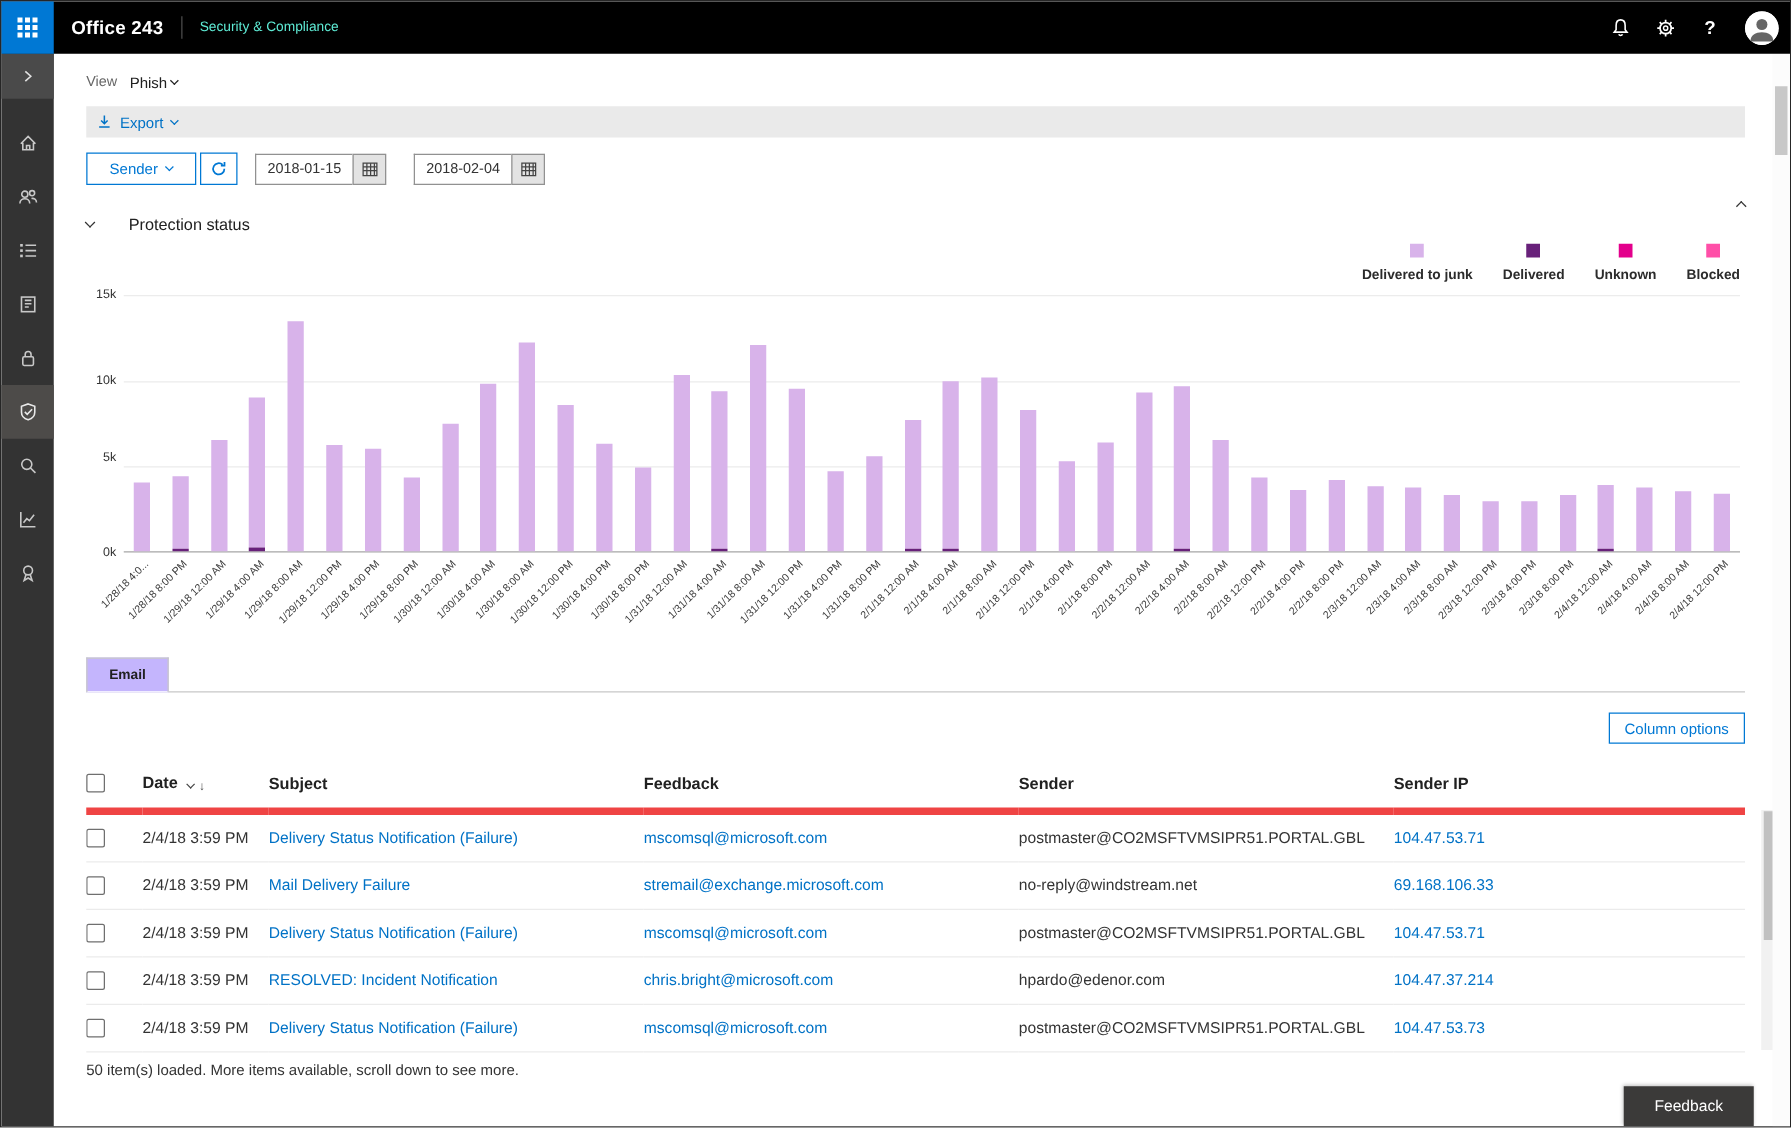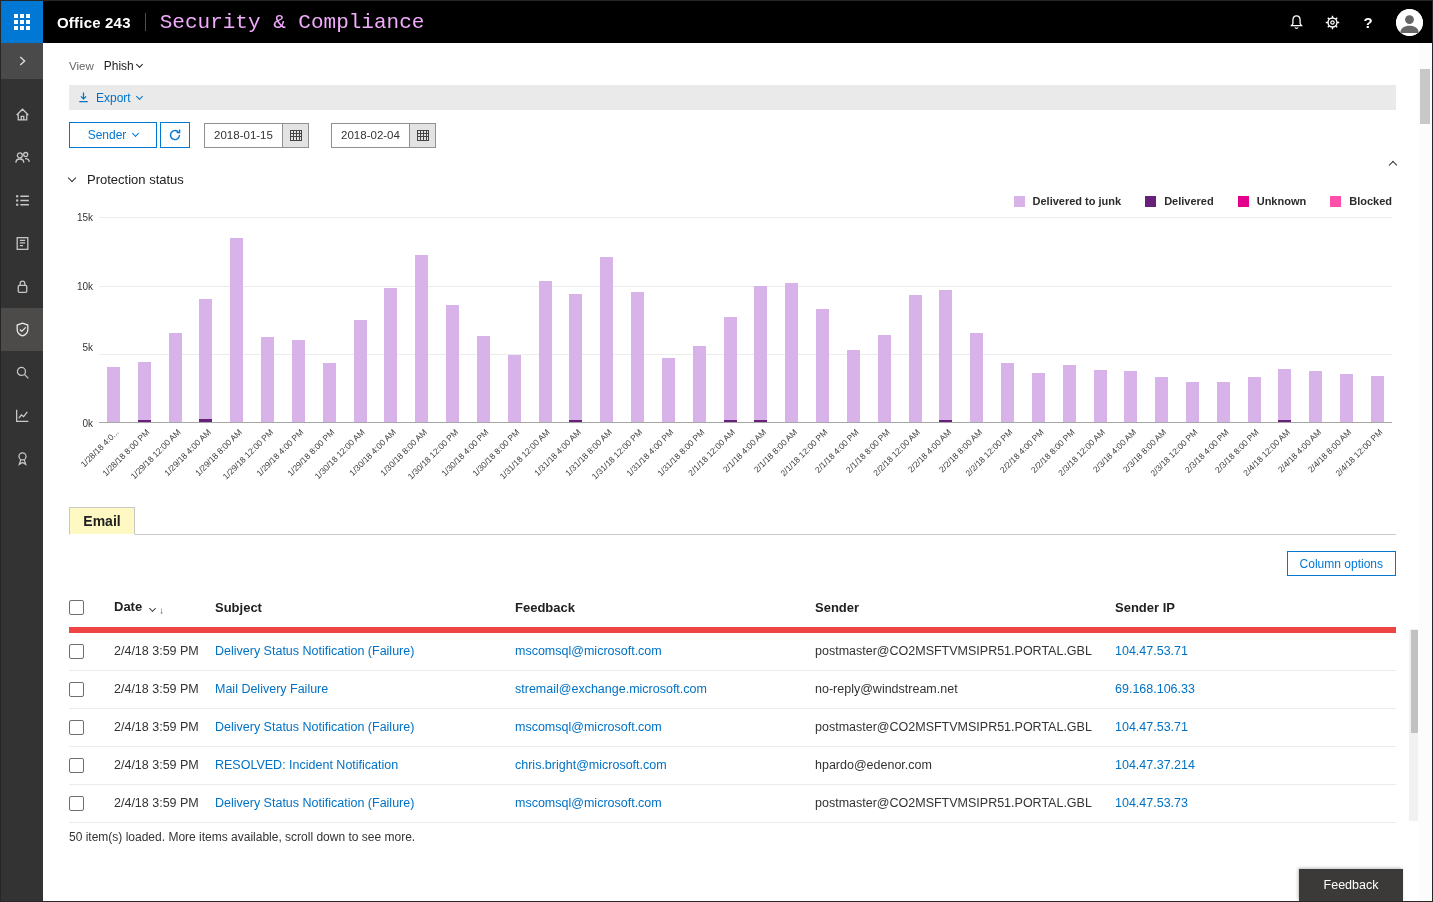--- a/index.html
+++ b/index.html
@@ -7,21 +7,21 @@
   body { font-family:"Liberation Sans","DejaVu Sans",sans-serif; }
   .page { position:relative; width:1433px; height:902px; background:#fff; border:1px solid #262626; overflow:hidden; }
 
   
   .topbar { position:absolute; top:0; left:0; right:0; height:42px; background:#000; display:flex; align-items:center; z-index:30; }
   .waffle { width:42px; height:42px; background:#0078d4; border:none; display:flex; align-items:center; justify-content:center; cursor:pointer; flex:0 0 auto; }
   .waffle-grid { width:16px; height:16px; display:grid; grid-template-columns:repeat(3,4px); grid-template-rows:repeat(3,4px); gap:2px; }
   .waffle-grid i { background:#fff; display:block; }
   .brand { color:#fff; font-size:15px; font-weight:700; margin-left:14px; letter-spacing:.2px; white-space:nowrap; }
   .tb-divider { width:1px; height:18px; background:#4d4d4d; margin:0 14px; }
-  .app-title { color:#f0abfc; font-size:21px; white-space:nowrap;font-family:Liberation Mono, monospace; }
+  .app-title { color:#5eead4; font-size:11px; white-space:nowrap; }
   .tb-right { margin-left:auto; display:flex; align-items:center; height:100%; }
   .tb-icon-btn { width:36px; height:42px; background:none; border:none; display:flex; align-items:center; justify-content:center; cursor:pointer; color:#fff; }
   .help-btn span { font-size:15px; font-weight:700; color:#fff; }
   .avatar-btn { width:46px; }
   .avatar { width:27px; height:27px; border-radius:50%; overflow:hidden; background:#fff; display:block; }
 
   
   .sidebar { position:absolute; top:42px; left:0; bottom:0; width:42px; background:#333333; z-index:20; display:flex; flex-direction:column; }
   .side-item { width:42px; height:43px; background:none; border:none; display:flex; align-items:center; justify-content:center; cursor:pointer; }
   .side-item.collapse { height:36px; background:#4a4a4a; margin-bottom:14px; }
@@ -45,42 +45,42 @@
   .sender-btn { width:88px; height:26px; background:#fff; border:1px solid #0078d4; color:#0078d4; font-size:12px; display:flex; align-items:center; justify-content:center; gap:7px; cursor:pointer; }
   .filter-input { width:806px; height:26px; margin-left:4px; border:1px solid #919191; font-size:12px; padding:0 8px; color:#333; }
   .filter-input::placeholder { color:#767676; }
   .refresh-btn { width:30px; height:26px; margin-left:3px; background:#fff; border:1px solid #0078d4; display:flex; align-items:center; justify-content:center; cursor:pointer; }
   .date-field { display:flex; margin-left:14px; height:25px; }
   .date-field + .date-field { margin-left:22px; }
   .date-input { width:78px; height:25px; border:1px solid #919191; border-right:none; font-size:11.5px; text-align:center; color:#333; background:#fff; }
   .cal-btn { width:27px; height:25px; background:#e3e3e3; border:1px solid #919191; display:flex; align-items:center; justify-content:center; cursor:pointer; }
 
   
-  .section-row { margin-top:24px; position:relative; display:flex; align-items:center; gap:12px; color:#212121; }
+  .section-row { margin-top:24px; position:relative; display:flex; align-items:center; gap:28px; color:#212121; }
   .section-row .chev { width:6px; height:6px; color:#333; }
   .section-title { font-size:13px; color:#212121; }
   .collapse-btn { position:absolute; right:0; top:-16px; background:none; border:none; color:#555; cursor:pointer; }
 
   
   .chart { margin-top:8px; }
   .legend { display:flex; justify-content:flex-end; gap:24px; margin-right:4px; margin-bottom:10px; }
-  .legend-item { display:flex; align-items:center; gap:8px; font-size:11px; font-weight:700; color:#2b2b2b; }
+  .legend-item { display:flex; align-items:center; gap:8px; font-size:11px; font-weight:700; color:#2b2b2b;flex-direction:column; }
   .legend-item .swatch { width:11px; height:11px; display:inline-block; }
   .plot { position:relative; height:206px; margin-left:30px; margin-right:4px; border-bottom:1px solid #a6a6a6; }
   .gridline { position:absolute; left:0; right:0; height:1px; background:#ececec; }
   .ylab { position:absolute; left:-33px; width:27px; text-align:right; font-size:10px; color:#333; transform:translateY(-50%); }
   .bars { position:absolute; left:0; right:0; top:0; bottom:0; display:flex; align-items:flex-end; justify-content:space-between; padding:0 8px; }
   .slot { width:13px; position:relative; display:flex; flex-direction:column; justify-content:flex-end; height:100%; }
   .seg { width:100%; }
   .xlab { position:absolute; top:calc(100% + 5px); right:50%; transform:rotate(-45deg); transform-origin:100% 0; white-space:nowrap; font-size:8.5px; color:#3b3b3b; }
   .chart-pad { height:84px; }
 
   
   .tabstrip { border-bottom:1px solid #c8c8c8; display:flex; }
-  .tab { min-width:66px; height:28px; border:1px solid #c8c8c8; border-bottom:1px solid #fff; margin-bottom:-1px; background:#fef9c3; display:flex; align-items:center; justify-content:center; font-size:14px; font-weight:700; color:#212121; cursor:pointer; }
+  .tab { min-width:66px; height:28px; border:1px solid #c8c8c8; border-bottom:1px solid #fff; margin-bottom:-1px; background:#c4b5fd; display:flex; align-items:center; justify-content:center; font-size:11px; font-weight:700; color:#212121; cursor:pointer; }
   .table-tools { margin-top:16px; display:flex; justify-content:flex-end; }
   .col-options { height:25px; padding:0 12px; background:#fff; border:1px solid #0078d4; color:#0078d4; font-size:12px; cursor:pointer; }
 
   
   .table-wrap { position:relative; margin-top:13px; }
   table { width:100%; border-collapse:collapse; table-layout:fixed; }
   th { text-align:left; font-size:13px; color:#212121; font-weight:700; padding:10px 4px 11px 0; border-bottom:6px solid #ef4444; }
   td { font-size:12.5px; color:#333; padding:11px 4px 11px 0; border-bottom:1px solid #ebebeb; overflow:hidden; white-space:nowrap; text-overflow:ellipsis; }
   .cb { width:15px; height:15px; border:1px solid #6f6f6f; border-radius:2px; background:#fff; cursor:pointer; }
   a.cell-link { color:#0072c6; text-decoration:none; cursor:pointer;margin-top:34px; }

